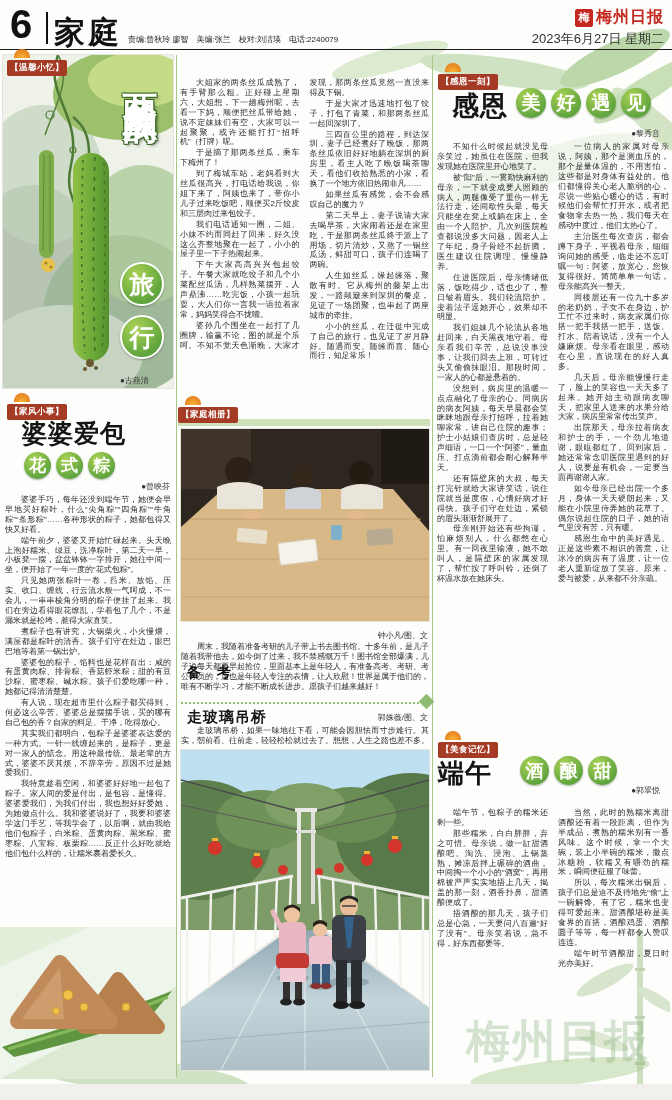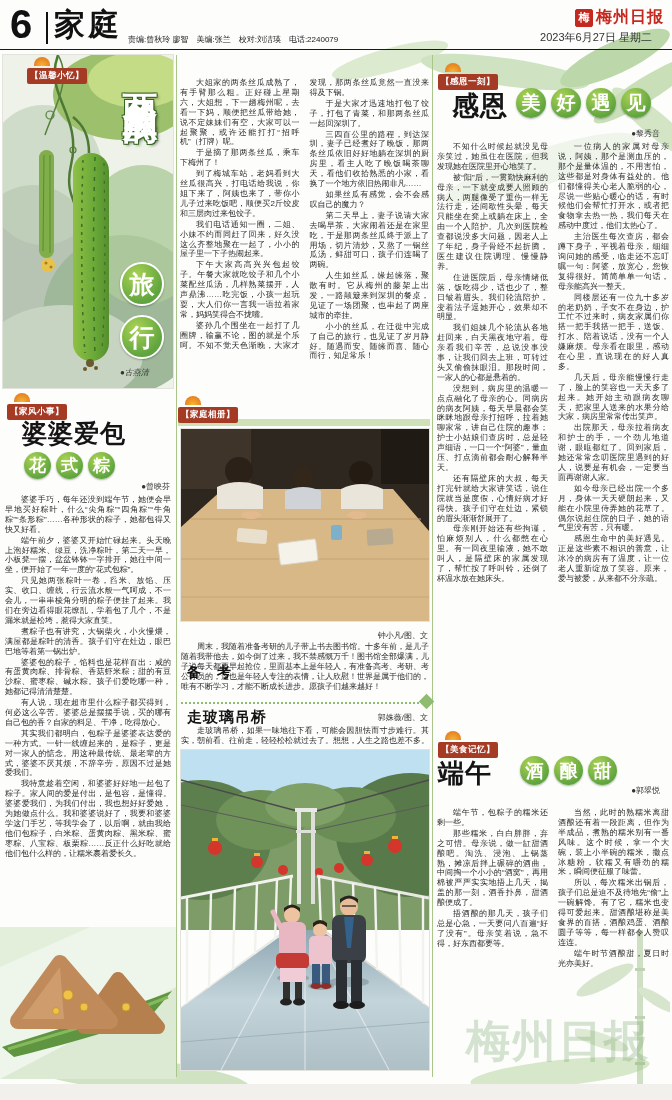--- a/index.html
+++ b/index.html
@@ -3,27 +3,27 @@
 <meta charset="utf-8">
 <style>
   html,body{margin:0;padding:0;background:#e8e8e4;}
   #paper{position:relative;width:672px;height:1100px;margin:0 auto;background:#fdfdfc;
          overflow:hidden;font-family:"Liberation Sans",sans-serif;color:#222;}
   
   .leaf{position:absolute;border-radius:50%;z-index:0;}
   
   .pagenum{position:absolute;left:10px;top:2px;font-size:40px;font-weight:700;color:#111;z-index:2;}
   .hdr-div{position:absolute;left:46px;top:12px;width:2px;height:32px;background:#111;z-index:2;}
-  .section-title{position:absolute;left:54px;top:4px;font-size:31px;font-weight:900;letter-spacing:3px;color:#111;z-index:2;}
+  .section-title{position:absolute;left:54px;top:12px;font-size:31px;font-weight:900;letter-spacing:3px;color:#111;z-index:2;}
   .credits{position:absolute;left:128px;top:34px;font-size:8px;color:#222;z-index:2;white-space:nowrap;}
   .masthead{position:absolute;right:8px;top:7px;display:flex;align-items:center;gap:3px;z-index:2;}
   .m-icon{width:16px;height:16px;border:1px solid #c4281e;background:#c4281e;color:#fff;
           font-size:11px;font-weight:900;display:flex;align-items:center;justify-content:center;border-radius:2px;}
   .m-name{color:#c4281e;font-weight:900;font-size:16px;font-family:"Liberation Serif",serif;letter-spacing:1px;}
-  .hdr-date{position:absolute;right:20px;top:30px;font-size:11px;color:#333;z-index:2;text-align:center;}
+  .hdr-date{position:absolute;right:8px;top:30px;font-size:13px;color:#333;z-index:2;text-align:center;}
   .hdr-rule{position:absolute;left:0;top:49px;width:672px;height:1px;background:#1a1a1a;z-index:2;}
   
   .vrule{position:absolute;width:1px;background:#a9c58a;z-index:1;}
   
   .badge{position:absolute;z-index:4;}
   .badge .sun{position:absolute;left:7px;top:-7px;width:16px;height:9px;
               background:radial-gradient(circle at 50% 100%,#f7b733,#df6c1c);border-radius:8px 8px 0 0;}
   .badge .bt{position:relative;display:inline-block;background:#a53a25;color:#fff;font-size:8.5px;
              font-weight:700;padding:2px 3px;border-radius:2px;letter-spacing:.5px;}
   
@@ -125,30 +125,30 @@
     <circle cx="48" cy="212" r="1.5" fill="#a67f1d"></circle>
     <rect x="70" y="98" width="36" height="208" rx="18" fill="url(#gourd)"></rect>
     <path d="M80,105 C78,160 78,250 82,298" stroke="#3c6e25" stroke-width="1.5" fill="none" stroke-dasharray="3,5"></path>
     <path d="M92,102 C90,170 90,240 92,300" stroke="#3c6e25" stroke-width="1.5" fill="none" stroke-dasharray="4,6"></path>
     <path d="M101,108 C102,170 103,240 99,295" stroke="#3c6e25" stroke-width="1.2" fill="none" stroke-dasharray="3,6"></path>
     <path d="M86,98 C86,80 80,70 70,62" stroke="#4c7a33" stroke-width="2.5" fill="none"></path>
     <circle cx="87" cy="308" r="4" fill="#6a5a2f"></circle>
     <circle cx="82" cy="314" r="2" fill="#6a5a2f"></circle>
       <circle cx="93" cy="313" r="2" fill="#6a5a2f"></circle>
   </svg>
-  <div class="badge" style="left:7px;top:64px;margin-left:20px;">
+  <div class="badge" style="left:7px;top:56px;">
     <span class="sun"></span>
     <span class="bt">【温馨小忆】</span>
   </div>
   <div class="vtitle" style="left:116px;top:66px;height:200px;">两条丝瓜的</div>
   <div class="circles vert" style="left:120px;top:262px;">
       <span class="circle vcirc">旅</span>
       <span class="circle vcirc">行</span>
     </div>
-  <div class="byline" style="left:120px;top:367px;font-style:italic;">●古燕清</div>
+  <div class="byline" style="left:120px;top:375px;">●古燕清</div>
 
   <div class="textblock cols2" style="left:180px;top:78px;width:249px;height:336px;">
       <p>大姐家的两条丝瓜成熟了，有手臂那么粗。正好碰上星期六，大姐想，下一趟梅州呢，去看一下妈，顺便把丝瓜带给她，说不定妹妹们有空，大家可以一起聚聚，或许还能打打“招呼机”（打牌）呢。</p>
       <p>于是摘了那两条丝瓜，乘车下梅州了！</p>
       <p>到了梅城车站，老妈看到大丝瓜很高兴，打电话给我说，你姐下来了，阿姨也来了，带你小儿子过来吃饭吧，顺便买2斤饺皮和三层肉过来包饺子。</p>
       <p>我们电话通知一圈，二姐、小妹不约而同赶了回来，好久没这么齐整地聚在一起了，小小的屋子里一下子热闹起来。</p>
       <p>下午大家高高兴兴包起饺子。午餐大家就吃饺子和几个小菜配丝瓜汤，几样熟菜摆开，人声鼎沸……吃完饭，小孩一起玩耍，大人们你一言我一语拉着家常，妈妈笑得合不拢嘴。</p>
       <p>婆孙几个围坐在一起打了几圈牌，输赢不论，图的就是个乐呵。不知不觉天色渐晚，大家才发现，那两条丝瓜竟然一直没来得及下锅。</p>
       <p>于是大家才迅速地打包了饺子，打包了青菜，和那两条丝瓜一起回深圳了。</p>
       <p>三四百公里的路程，到达深圳，妻子已经煮好了晚饭，那两条丝瓜依旧好好地躺在深圳的厨房里，看主人吃了晚饭喝茶聊天，看他们收拾熟悉的小家，看换了一个地方依旧热闹非凡……</p>

